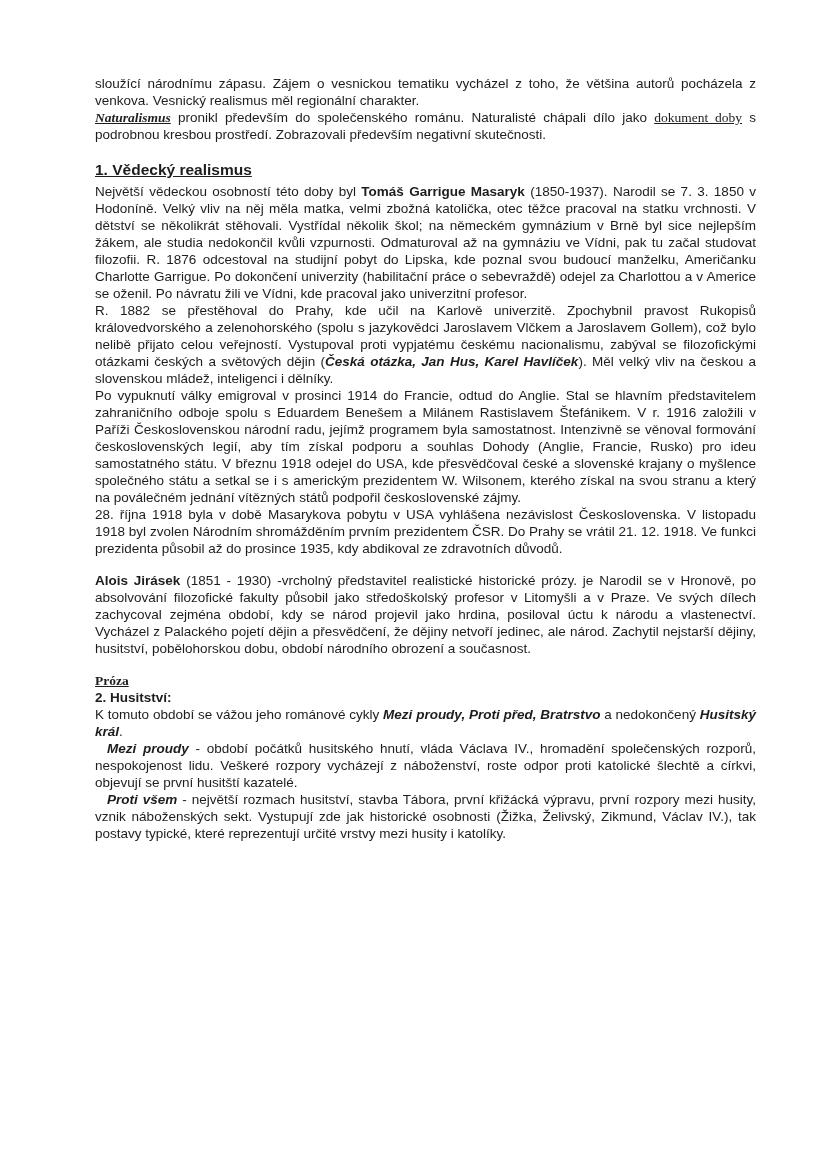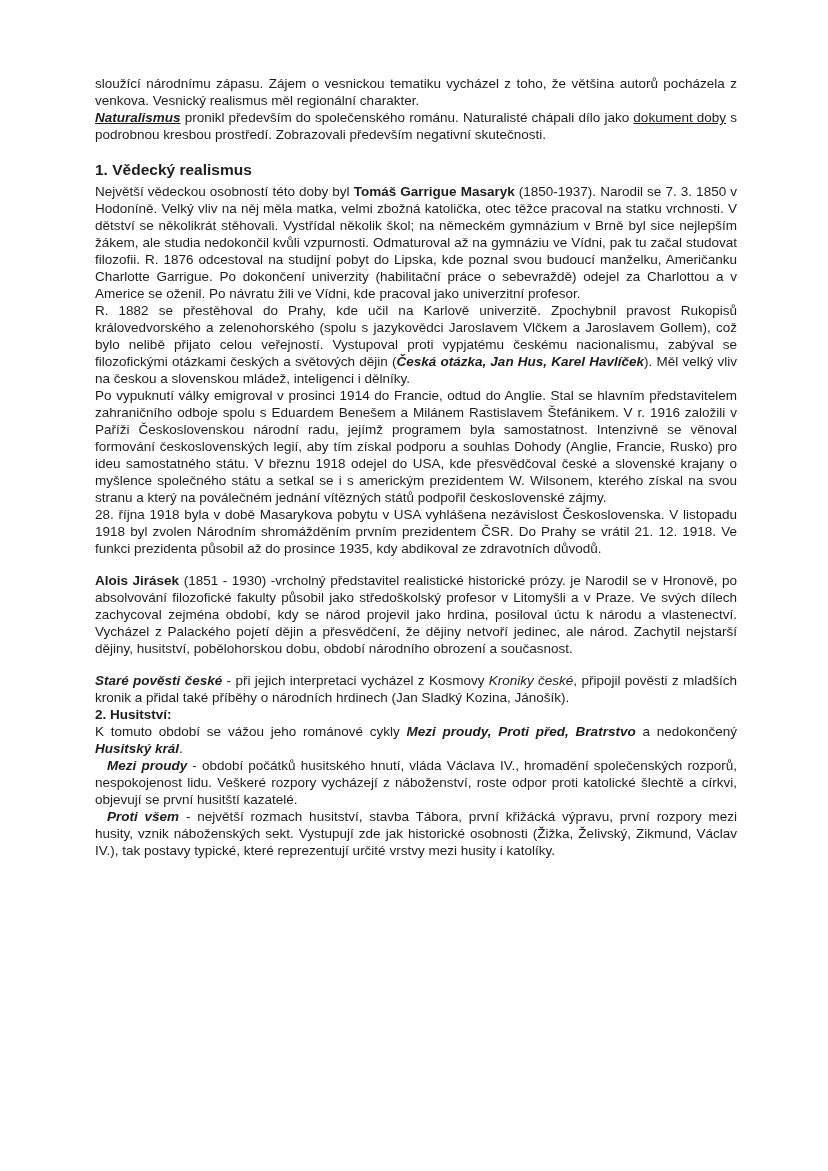--- a/index.html
+++ b/index.html
@@ -2,62 +2,62 @@
 <html lang="cs"><head>
 <meta charset="utf-8">
 <style>
   html,body { margin:0; padding:0; background:#ffffff; }
   .page {
     position:relative;
     width:828px; height:860px;
     margin:0 auto;
     background:#ffffff;
     box-sizing:border-box;
-    padding:75px 91px 0 95px;
+    padding:75px 72px 0 95px;
     overflow:hidden;
   }
   .doc {
     font-family:"Liberation Sans", sans-serif;
     font-size:13.5px;
     line-height:17px;
     color:#1d1d1d;
   }
   .para {
     text-align:justify;
     margin:0;
   }
   .para.indent { text-indent:12px; }
   .heading {
     font-weight:bold;
     font-size:15.5px;
     line-height:20px;
     margin:2px 0 3px 0;
     text-align:left;
   }
-  .heading .u-wrap { }
+  .heading .u-wrap { text-decoration:underline; }
   .spacer { height:15px; }
   .b { font-weight:bold; }
   .i { font-style:italic; }
-  .u { text-decoration:underline; }
+  .u { text-decoration:underline;font-family:Liberation Serif, serif; }
 </style>
 </head>
 <body>
 
 <div class="page">
   <div class="doc">
       <div class="para"><span>sloužící národnímu zápasu. Zájem o vesnickou tematiku vycházel z toho, že většina autorů pocházela z venkova. Vesnický realismus měl regionální charakter.</span></div>
       <div class="para"><span class="b i u">Naturalismus</span><span> pronikl především do společenského románu. Naturalisté chápali dílo jako </span><span class="u">dokument doby</span><span> s podrobnou kresbou prostředí. Zobrazovali především negativní skutečnosti.</span></div>
       <div class="spacer"></div>
       <div class="heading"><span class="u-wrap">1. Vědecký realismus</span></div>
       <div class="para"><span>Největší vědeckou osobností této doby byl </span><span class="b">Tomáš Garrigue Masaryk</span><span> (1850-1937). Narodil se 7. 3. 1850 v Hodoníně. Velký vliv na něj měla matka, velmi zbožná katolička, otec těžce pracoval na statku vrchnosti. V dětství se několikrát stěhovali. Vystřídal několik škol; na německém gymnázium v Brně byl sice nejlepším žákem, ale studia nedokončil kvůli vzpurnosti. Odmaturoval až na gymnáziu ve Vídni, pak tu začal studovat filozofii. R. 1876 odcestoval na studijní pobyt do Lipska, kde poznal svou budoucí manželku, Američanku Charlotte Garrigue. Po dokončení univerzity (habilitační práce o sebevraždě) odejel za Charlottou a v Americe se oženil. Po návratu žili ve Vídni, kde pracoval jako univerzitní profesor.</span></div>
       <div class="para"><span>R. 1882 se přestěhoval do Prahy, kde učil na Karlově univerzitě. Zpochybnil pravost Rukopisů královedvorského a zelenohorského (spolu s jazykovědci Jaroslavem Vlčkem a Jaroslavem Gollem), což bylo nelibě přijato celou veřejností. Vystupoval proti vypjatému českému nacionalismu, zabýval se filozofickými otázkami českých a světových dějin (</span><span class="b i">Česká otázka, Jan Hus, Karel Havlíček</span><span>). Měl velký vliv na českou a slovenskou mládež, inteligenci i dělníky.</span></div>
       <div class="para"><span>Po vypuknutí války emigroval v prosinci 1914 do Francie, odtud do Anglie. Stal se hlavním představitelem zahraničního odboje spolu s Eduardem Benešem a Milánem Rastislavem Štefánikem. V r. 1916 založili v Paříži Československou národní radu, jejímž programem byla samostatnost. Intenzivně se věnoval formování československých legií, aby tím získal podporu a souhlas Dohody (Anglie, Francie, Rusko) pro ideu samostatného státu. V březnu 1918 odejel do USA, kde přesvědčoval české a slovenské krajany o myšlence společného státu a setkal se i s americkým prezidentem W. Wilsonem, kterého získal na svou stranu a který na poválečném jednání vítězných států podpořil československé zájmy.</span></div>
       <div class="para"><span>28. října 1918 byla v době Masarykova pobytu v USA vyhlášena nezávislost Československa. V listopadu 1918 byl zvolen Národním shromážděním prvním prezidentem ČSR. Do Prahy se vrátil 21. 12. 1918. Ve funkci prezidenta působil až do prosince 1935, kdy abdikoval ze zdravotních důvodů.</span></div>
       <div class="spacer"></div>
       <div class="para"><span class="b">Alois Jirásek</span><span> (1851 - 1930) -vrcholný představitel realistické historické prózy. je Narodil se v Hronově, po absolvování filozofické fakulty působil jako středoškolský profesor v Litomyšli a v Praze. Ve svých dílech zachycoval zejména období, kdy se národ projevil jako hrdina, posiloval úctu k národu a vlastenectví. Vycházel z Palackého pojetí dějin a přesvědčení, že dějiny netvoří jedinec, ale národ. Zachytil nejstarší dějiny, husitství, pobělohorskou dobu, období národního obrození a současnost.</span></div>
       <div class="spacer"></div>
-      <div class="para"><span class="b i">Staré pověsti české</span><span> - při jejich interpretaci vycházel z Kosmovy </span><span class="i">Kroniky české</span><span>, připojil pověsti z mladších kronik a přidal také příběhy o národních hrdinech (Jan Sladký Kozina, Jánošík).</span></div>
+      <div class="para"><span class="b u">Próza</span></div>
       <div class="para"><span class="b">2. Husitství:</span></div>
       <div class="para"><span>K tomuto období se vážou jeho románové cykly </span><span class="b i">Mezi proudy, Proti před, Bratrstvo</span><span> a nedokončený </span><span class="b i">Husitský král</span><span>.</span></div>
       <div class="para indent"><span class="b i">Mezi proudy</span><span> - období počátků husitského hnutí, vláda Václava IV., hromadění společenských rozporů, nespokojenost lidu. Veškeré rozpory vycházejí z náboženství, roste odpor proti katolické šlechtě a církvi, objevují se první husitští kazatelé.</span></div>
       <div class="para indent"><span class="b i">Proti všem</span><span> - největší rozmach husitství, stavba Tábora, první křižácká výpravu, první rozpory mezi husity, vznik náboženských sekt. Vystupují zde jak historické osobnosti (Žižka, Želivský, Zikmund, Václav IV.), tak postavy typické, které reprezentují určité vrstvy mezi husity i katolíky.</span></div>
     </div>
 </div>
 
 </body></html>

